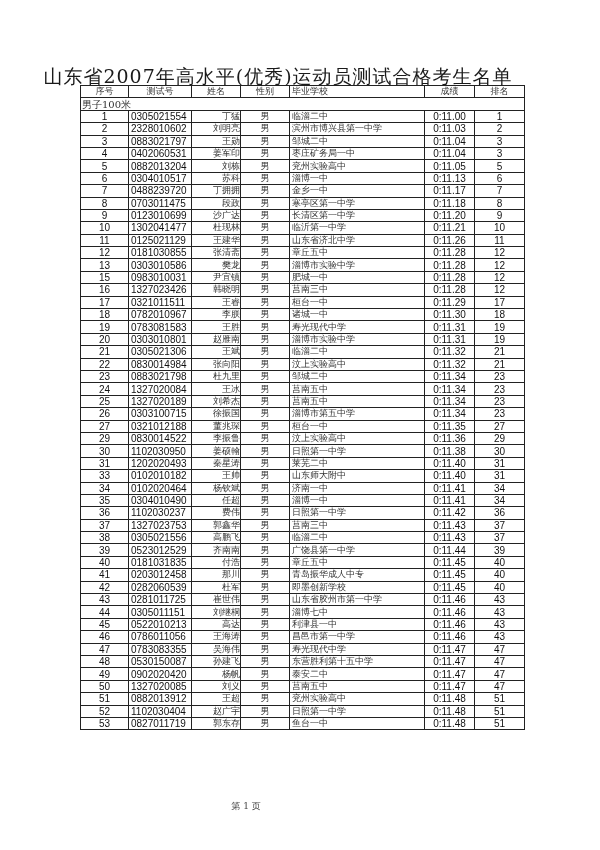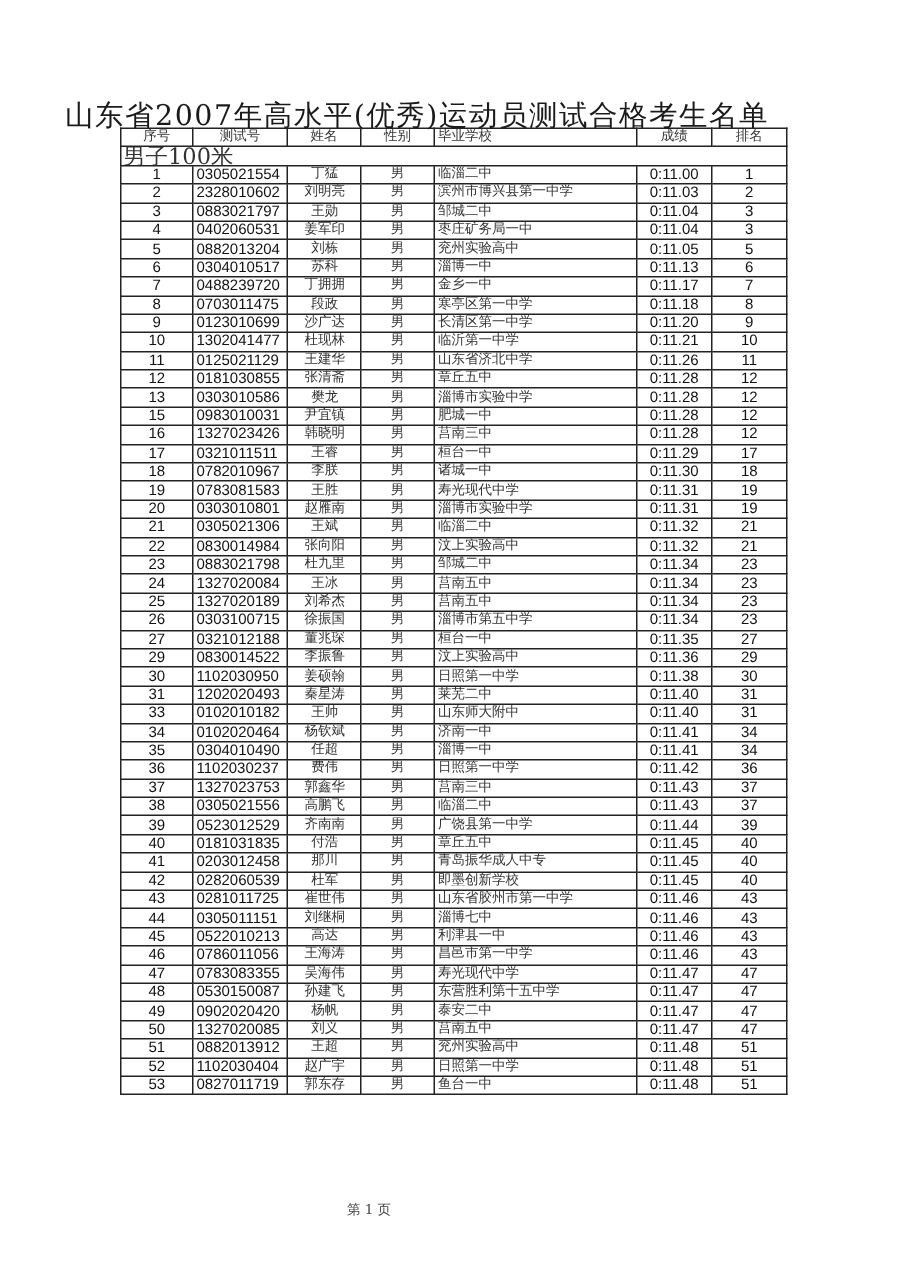--- a/index.html
+++ b/index.html
@@ -4,24 +4,24 @@
 <style>
   html, body { margin:0; padding:0; background:#ffffff; }
   body { width:600px; height:850px; position:relative; overflow:hidden; font-family:"DejaVu Serif", serif; color:#111; }
   .title { position:absolute; left:0; top:64px; width:492px; text-align:center; font-family:"DejaVu Serif", serif; font-size:19px; letter-spacing:1px; color:#1a1a1a;margin-left:32px; }
   table.grid { position:absolute; left:80px; top:85px; border-collapse:collapse; table-layout:fixed; width:444px; }
   table.grid td, table.grid th { border:1px solid #222; padding:0; height:11.4px; line-height:11px; font-weight:normal; overflow:hidden; white-space:nowrap; }
   table.grid th { font-family:"DejaVu Serif", serif; font-size:9px; color:#333; }
   table.grid th.left { text-align:left; padding-left:2px; }
   .c-no, .c-rank, .c-time { font-family:"Liberation Sans", sans-serif; font-size:10px; text-align:center; }
   .c-id { font-family:"Liberation Sans", sans-serif; font-size:10px; text-align:left; padding-left:2px !important; }
-  .c-name { font-family:"DejaVu Serif", serif; font-size:9px; text-align:center; padding-left:1px !important; color:#333; }
+  .c-name { font-family:"DejaVu Serif", serif; font-size:9px; text-align:right; padding-left:1px !important; color:#333; }
   .c-sex { font-family:"DejaVu Serif", serif; font-size:9px; text-align:center; color:#333; }
   .c-school { font-family:"DejaVu Serif", serif; font-size:9px; text-align:left; padding-left:2px !important; color:#333;margin-left:40px; }
-  tr.section td { font-family:"DejaVu Serif", serif; font-size:15px; text-align:left; padding-left:1px; color:#333; }
+  tr.section td { font-family:"DejaVu Serif", serif; font-size:10px; text-align:left; padding-left:1px; color:#333; }
   .footer { position:absolute; left:0; top:800px; width:492px; text-align:center; font-family:"DejaVu Serif", serif; font-size:9px; color:#444; }
 </style>
 </head>
 <body>
 
 <div class="title">山东省2007年高水平(优秀)运动员测试合格考生名单</div>
 
 <table class="grid">
   <colgroup>
     <col style="width:48px">

